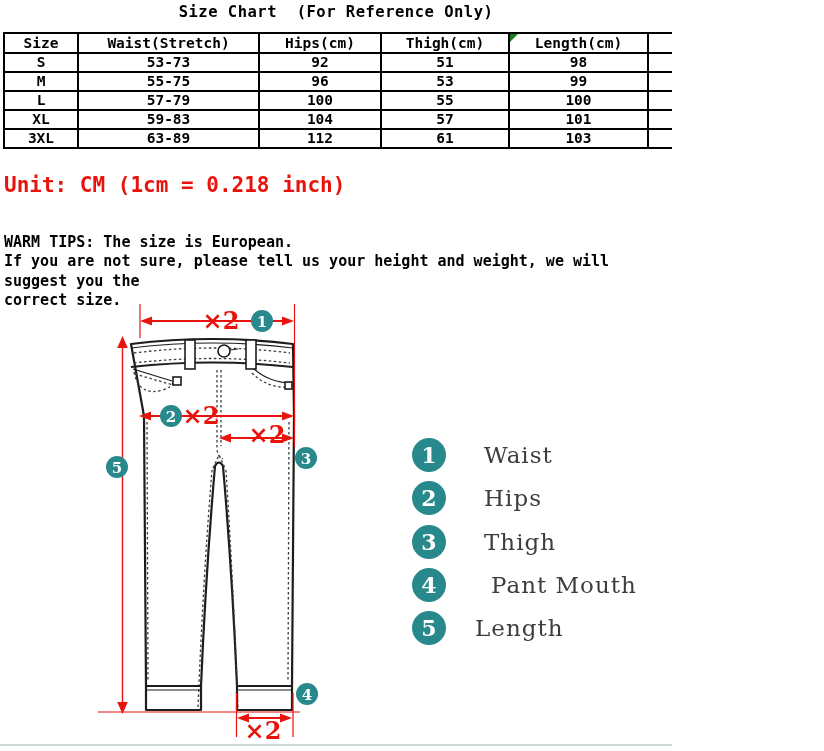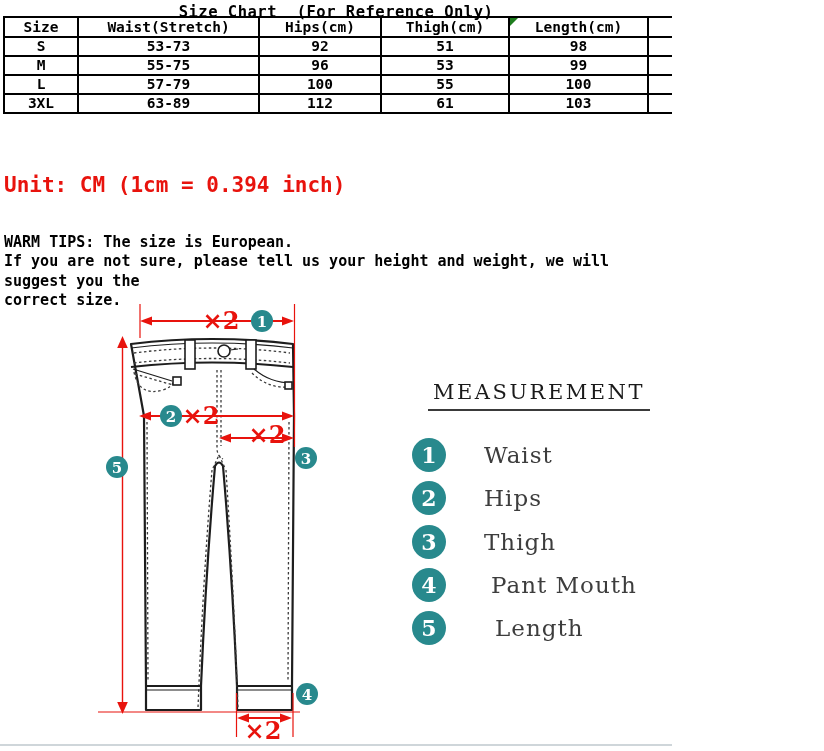--- a/index.html
+++ b/index.html
@@ -4,21 +4,21 @@
 <style>
   html,body{margin:0;padding:0;background:#fff;}
   .page{position:relative;width:672px;height:751px;background:#fff;overflow:hidden;
         font-family:"DejaVu Sans Mono",monospace;color:#000;}
 
   
   .chart-title{position:absolute;top:3px;left:0;width:100%;text-align:center;
     font-size:15.5px;font-weight:700;white-space:pre;letter-spacing:.5px;}
 
   
-  .size-table{position:absolute;left:3px;top:16px;width:817px;border-collapse:collapse;
+  .size-table{position:absolute;left:3px;top:32px;width:817px;border-collapse:collapse;
     table-layout:fixed;font-family:"DejaVu Sans Mono",monospace;}
   .size-table th,.size-table td{border:2px solid #000;padding:0;text-align:center;
     font-size:14.5px;font-weight:700;height:17px;line-height:17px;overflow:hidden;}
   .size-table th{height:18px;position:relative;}
   .corner-marker{position:absolute;top:0;left:0;width:0;height:0;
     border-top:8px solid #1e7d1e;border-right:8px solid transparent;}
 
   
   .unit-note{position:absolute;left:4px;top:173px;color:#e8130d;
     font-size:21px;font-weight:700;letter-spacing:0;}
@@ -94,31 +94,39 @@
     </tr>
     <tr>
       <td>L</td>
       <td>57-79</td>
       <td>100</td>
       <td>55</td>
       <td>100</td>
       <td></td>
     </tr>
     <tr>
+      <td>XL</td>
+      <td>59-83</td>
+      <td>104</td>
+      <td>57</td>
+      <td>101</td>
+      <td></td>
+    </tr>
+    <tr>
       <td>3XL</td>
       <td>63-89</td>
       <td>112</td>
       <td>61</td>
       <td>103</td>
       <td></td>
     </tr>
   </tbody>
     </table>
 
-  <div class="unit-note">Unit: CM (1cm = 0.394 inch)</div>
+  <div class="unit-note">Unit: CM (1cm = 0.218 inch)</div>
 
   <div class="tips">
     <div>WARM TIPS: The size is European.</div>
     <div>If you are not sure, please tell us your height and weight, we will suggest you the</div>
     <div>correct size.</div>
   </div>
 
   <svg class="diagram" viewBox="0 0 824 461">
 
     <g>
@@ -205,36 +213,35 @@
       <polygon class="redfill" points="237,428 249,423.5 249,432.5"></polygon>
       <polygon class="redfill" points="292,428 280,423.5 280,432.5"></polygon>
       <text class="x2-label" x="263" y="449">×2</text>
       <circle class="marker-dot" cx="307" cy="404" r="11"></circle>
       <text class="marker-num" x="307" y="409.5">4</text>
     </g>
 
     <line class="baseline-gray" x1="0" y1="455" x2="824" y2="455"></line>
   </svg>
 
-  <div class="measure-head">MEASUREMENT</div>
 
   <div class="legend-item" style="left:412px;top:438px;">
     <div class="legend-circle">1</div>
     <div class="legend-label">Waist</div>
   </div>
   <div class="legend-item" style="left:412px;top:481px;">
     <div class="legend-circle">2</div>
     <div class="legend-label">Hips</div>
   </div>
   <div class="legend-item" style="left:412px;top:525px;">
     <div class="legend-circle">3</div>
     <div class="legend-label">Thigh</div>
   </div>
   <div class="legend-item" style="left:412px;top:568px;">
     <div class="legend-circle">4</div>
     <div class="legend-label" style="margin-left:45px;">Pant Mouth</div>
   </div>
   <div class="legend-item" style="left:412px;top:611px;">
     <div class="legend-circle">5</div>
-    <div class="legend-label" style="margin-left:49px;">Length</div>
+    <div class="legend-label" style="margin-left:29px;">Length</div>
   </div>
 
 </div>
 
 </body></html>

